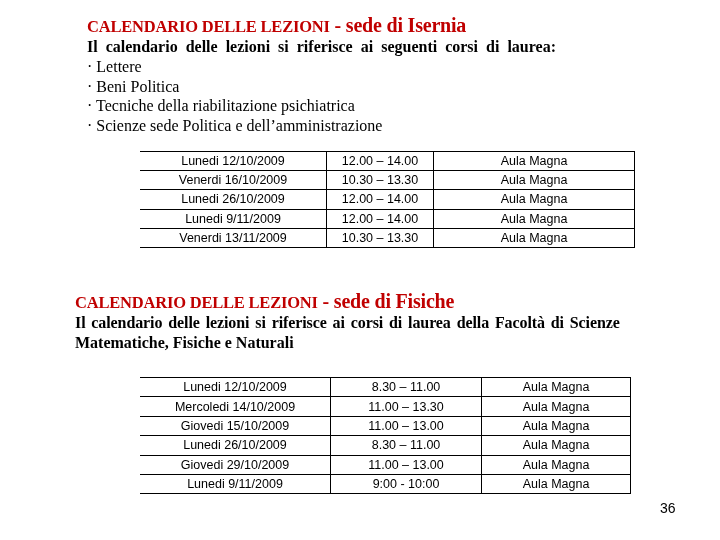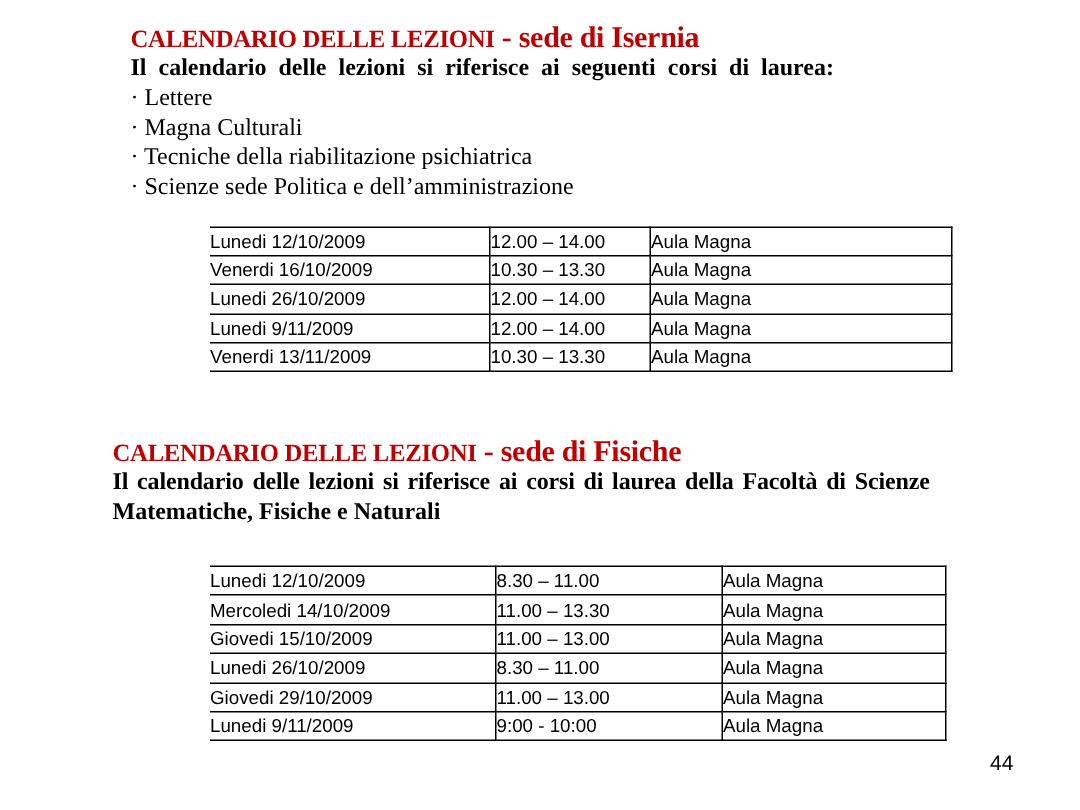--- a/index.html
+++ b/index.html
@@ -18,21 +18,21 @@
   }
   .bullets { margin: 0; padding: 0; list-style: none; }
   .bullets li { font-size: 16px; line-height: 19.7px; white-space: nowrap; }
   .bullets li::before { content: "· "; }
 
   table.sched {
     position: absolute; border-collapse: collapse;
     font-family: "Liberation Sans", sans-serif; font-size: 12.5px; color: #000;
   }
   table.sched td {
-    text-align: left; padding: 0; height: 18px;
+    text-align: center; padding: 0; height: 18px;
     border-top: 1px solid #000; border-bottom: 1px solid #000;
     border-left: 1px solid #000; border-right: 1px solid #000;
     white-space: nowrap;
     margin-top: 20px;
   }
   table.sched td.c0 { border-left: none; }
 
   #t1 { left: 140px; top: 151px; }
   #t1 td.c0 { width: 186px; }
   #t1 td.c1 { width: 106px; }
@@ -53,21 +53,21 @@
 </head>
 <body>
 
 <div class="section" style="left:87px; top:15px;">
   <div class="title">
     <span>CALENDARIO DELLE LEZIONI</span><span class="sub"> - sede di Isernia</span>
   </div>
   <div class="desc" style="word-spacing:4px;">Il calendario delle lezioni si riferisce ai seguenti corsi di laurea:</div>
   <ul class="bullets">
     <li>Lettere</li>
-    <li>Magna Culturali</li>
+    <li>Beni Politica</li>
     <li>Tecniche della riabilitazione psichiatrica</li>
     <li>Scienze sede Politica e dell’amministrazione</li>
   </ul>
 </div>
 
 <table class="sched" id="t1">
   <tbody>
     <tr>
       <td class="c0">Lunedi 12/10/2009</td>
       <td class="c1">12.00 – 14.00</td>
@@ -132,13 +132,13 @@
       <td class="c2">Aula Magna</td>
     </tr>
     <tr>
       <td class="c0">Lunedi 9/11/2009</td>
       <td class="c1">9:00 - 10:00</td>
       <td class="c2">Aula Magna</td>
     </tr>
   </tbody>
 </table>
 
-<div class="page-number">44</div>
+<div class="page-number">36</div>
 
 </body></html>

